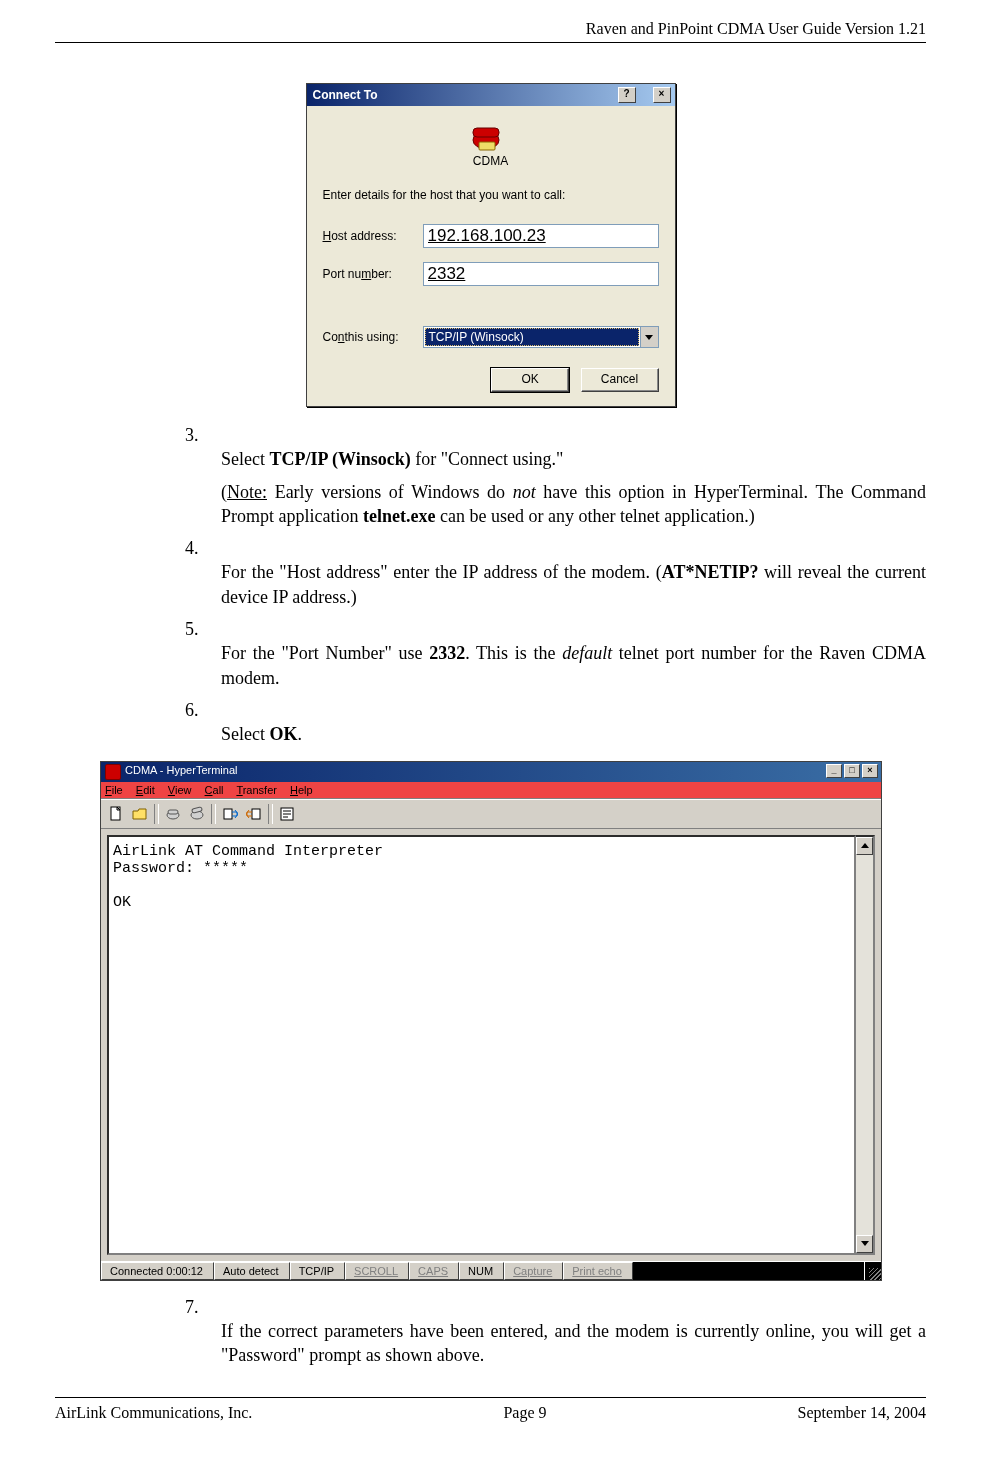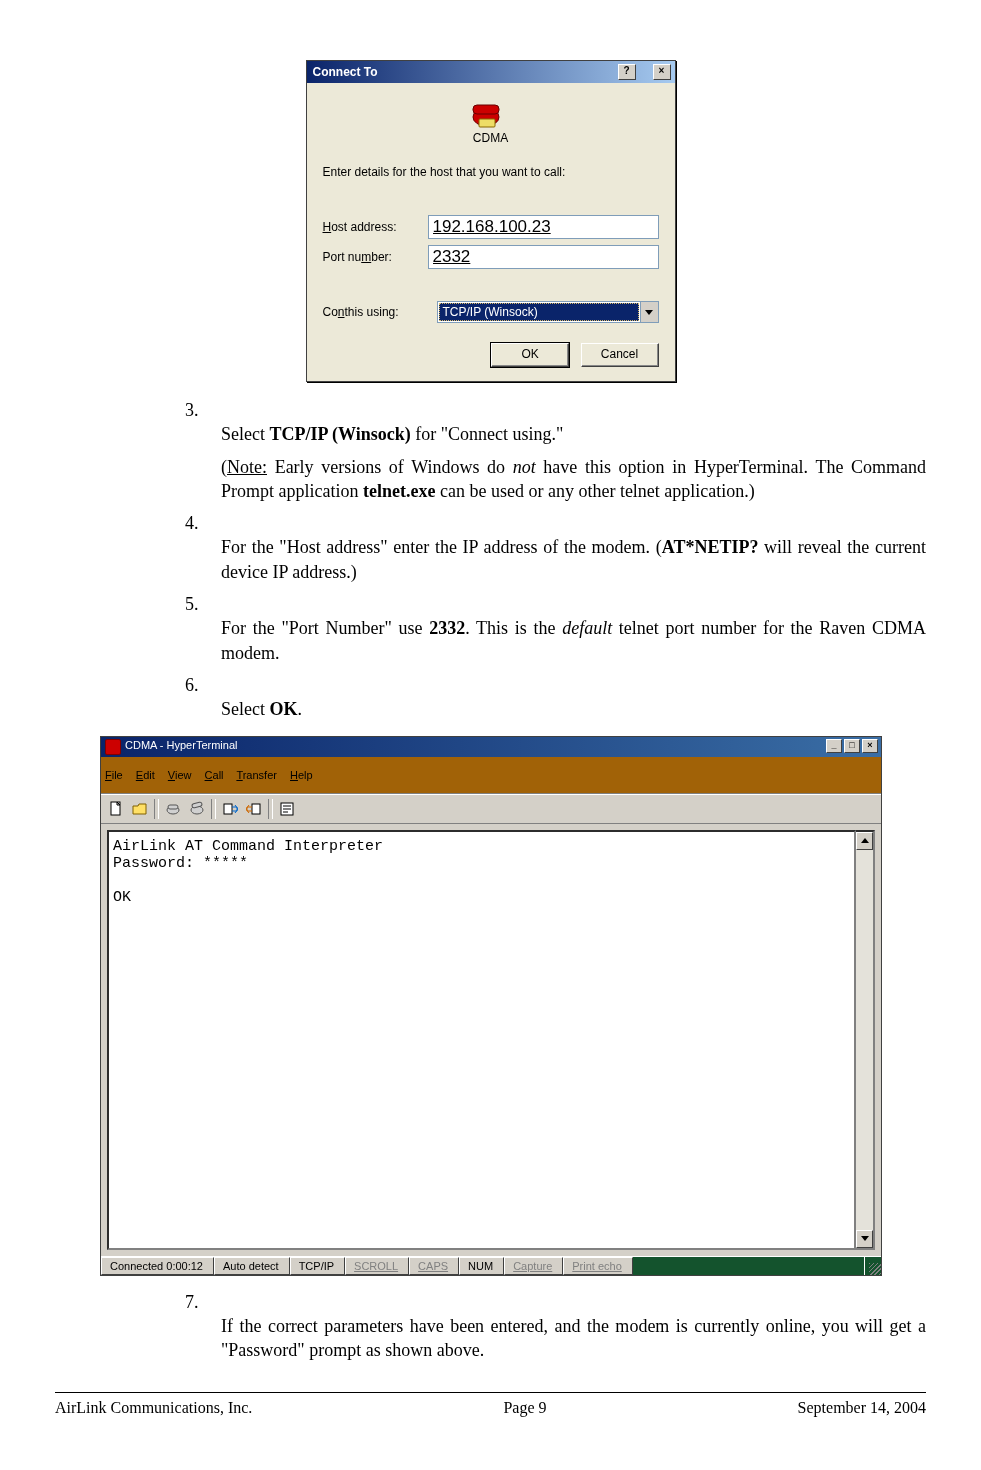--- a/index.html
+++ b/index.html
@@ -66,22 +66,22 @@
     text-align: center; line-height: 12px;
     color: #000;
   }
   .dialog-body { padding: 14px 16px 14px 16px; }
   .icon-row { display:flex; align-items:center; margin-bottom:20px;flex-direction:column; }
   .phone-icon {
     width: 34px; height: 34px; position: relative; margin-right: 10px;
   }
   .phone-icon svg { width:34px; height:34px; }
   .cdma-label { font-size:12px; }
-  .instr { font-size:12px; margin-bottom:36px; }
-  .fld-row { display:flex; align-items:center; margin-bottom:6px;gap:14px; }
+  .instr { font-size:12px; margin-bottom:22px; }
+  .fld-row { display:flex; align-items:center; margin-bottom:14px; }
   .fld-label { width:100px; font-size:12px; }
   .fld-label u { text-decoration: underline; }
   .fld-input {
     flex:1; height:24px;
     background:#fff;
     border:1px solid #7f9db9;
     padding:0 4px;
     font-family: Tahoma, Arial, sans-serif; font-size:17px;
     box-sizing:border-box;
     text-decoration:underline;
@@ -138,21 +138,21 @@
     padding:2px 3px 2px 4px; display:flex; 
   }
   .hyper-title .icn { width:14px; height:14px; background:#cc0000; border:1px solid #800000; border-radius:2px; margin-right:4px; }
   .hyper-title .tt { flex:1; }
   .hyper-title .wb {
     width:14px;height:12px;background:#d4d0c8;
     border:1px solid #fff; border-right-color:#404040;border-bottom-color:#404040;
     margin-left:2px; font-size:9px; text-align:center; line-height:10px; font-weight:bold;color:#000;
   }
   .menubar {
-    background:#a16207; padding:12px 4px; font-size:11px;
+    background:#ef4444; padding:2px 4px; font-size:11px;
     border-bottom:1px solid #808080;
   }
   .menubar span { margin-right:10px; }
   .toolbar {
     background:#d4d0c8; padding:3px 3px;
     border-top:1px solid #fff; border-bottom:1px solid #808080;
     display:flex; align-items:center;
   }
   .tb-btn {
     width:22px; height:20px; background:#d4d0c8;
@@ -178,21 +178,21 @@
   }
   .term-scroll .sbtn {
     height:16px; background:#d4d0c8;
     border:1px solid #fff; border-right-color:#404040; border-bottom-color:#404040;
     display:flex;align-items:center;justify-content:center;
   }
   .term-scroll .strip { flex:1; background:#e4e2da; }
   .arrow-up-s { width:0;height:0;border-left:4px solid transparent;border-right:4px solid transparent;border-bottom:5px solid #000;}
   .arrow-dn-s { width:0;height:0;border-left:4px solid transparent;border-right:4px solid transparent;border-top:5px solid #000;}
   .statusbar {
-    background:#14532d; display:flex; font-size:11px;
+    background:#000000; display:flex; font-size:11px;
     border-top:1px solid #fff;
   }
   .status-cell {
     padding:2px 10px 2px 8px;
     border:1px solid #808080; border-top-color:#fff; border-left-color:#fff;
     border-right-color:#404040; border-bottom-color:#404040;
     background:#d4d0c8;
   }
   .status-cell.dim { color:#808080;text-decoration:underline; }
   .status-grip {
@@ -203,20 +203,23 @@
     background-size: 12px 12px;
     background-repeat:no-repeat;
     border-left:1px solid #fff;
   }
 </style>
 </head>
 <body>
 
 <div class="page">
 
+  <div class="top-header">
+    <span>Raven and PinPoint CDMA User Guide Version 1.21</span>
+  </div>
 
   <div class="dialog-wrap">
     <div class="dialog">
       <div class="dialog-title">
         <span class="tt">Connect To</span>
         <div class="title-btn">?</div>
         <div class="title-btn">×</div>
       </div>
       <div class="dialog-body">
         <div class="icon-row">

